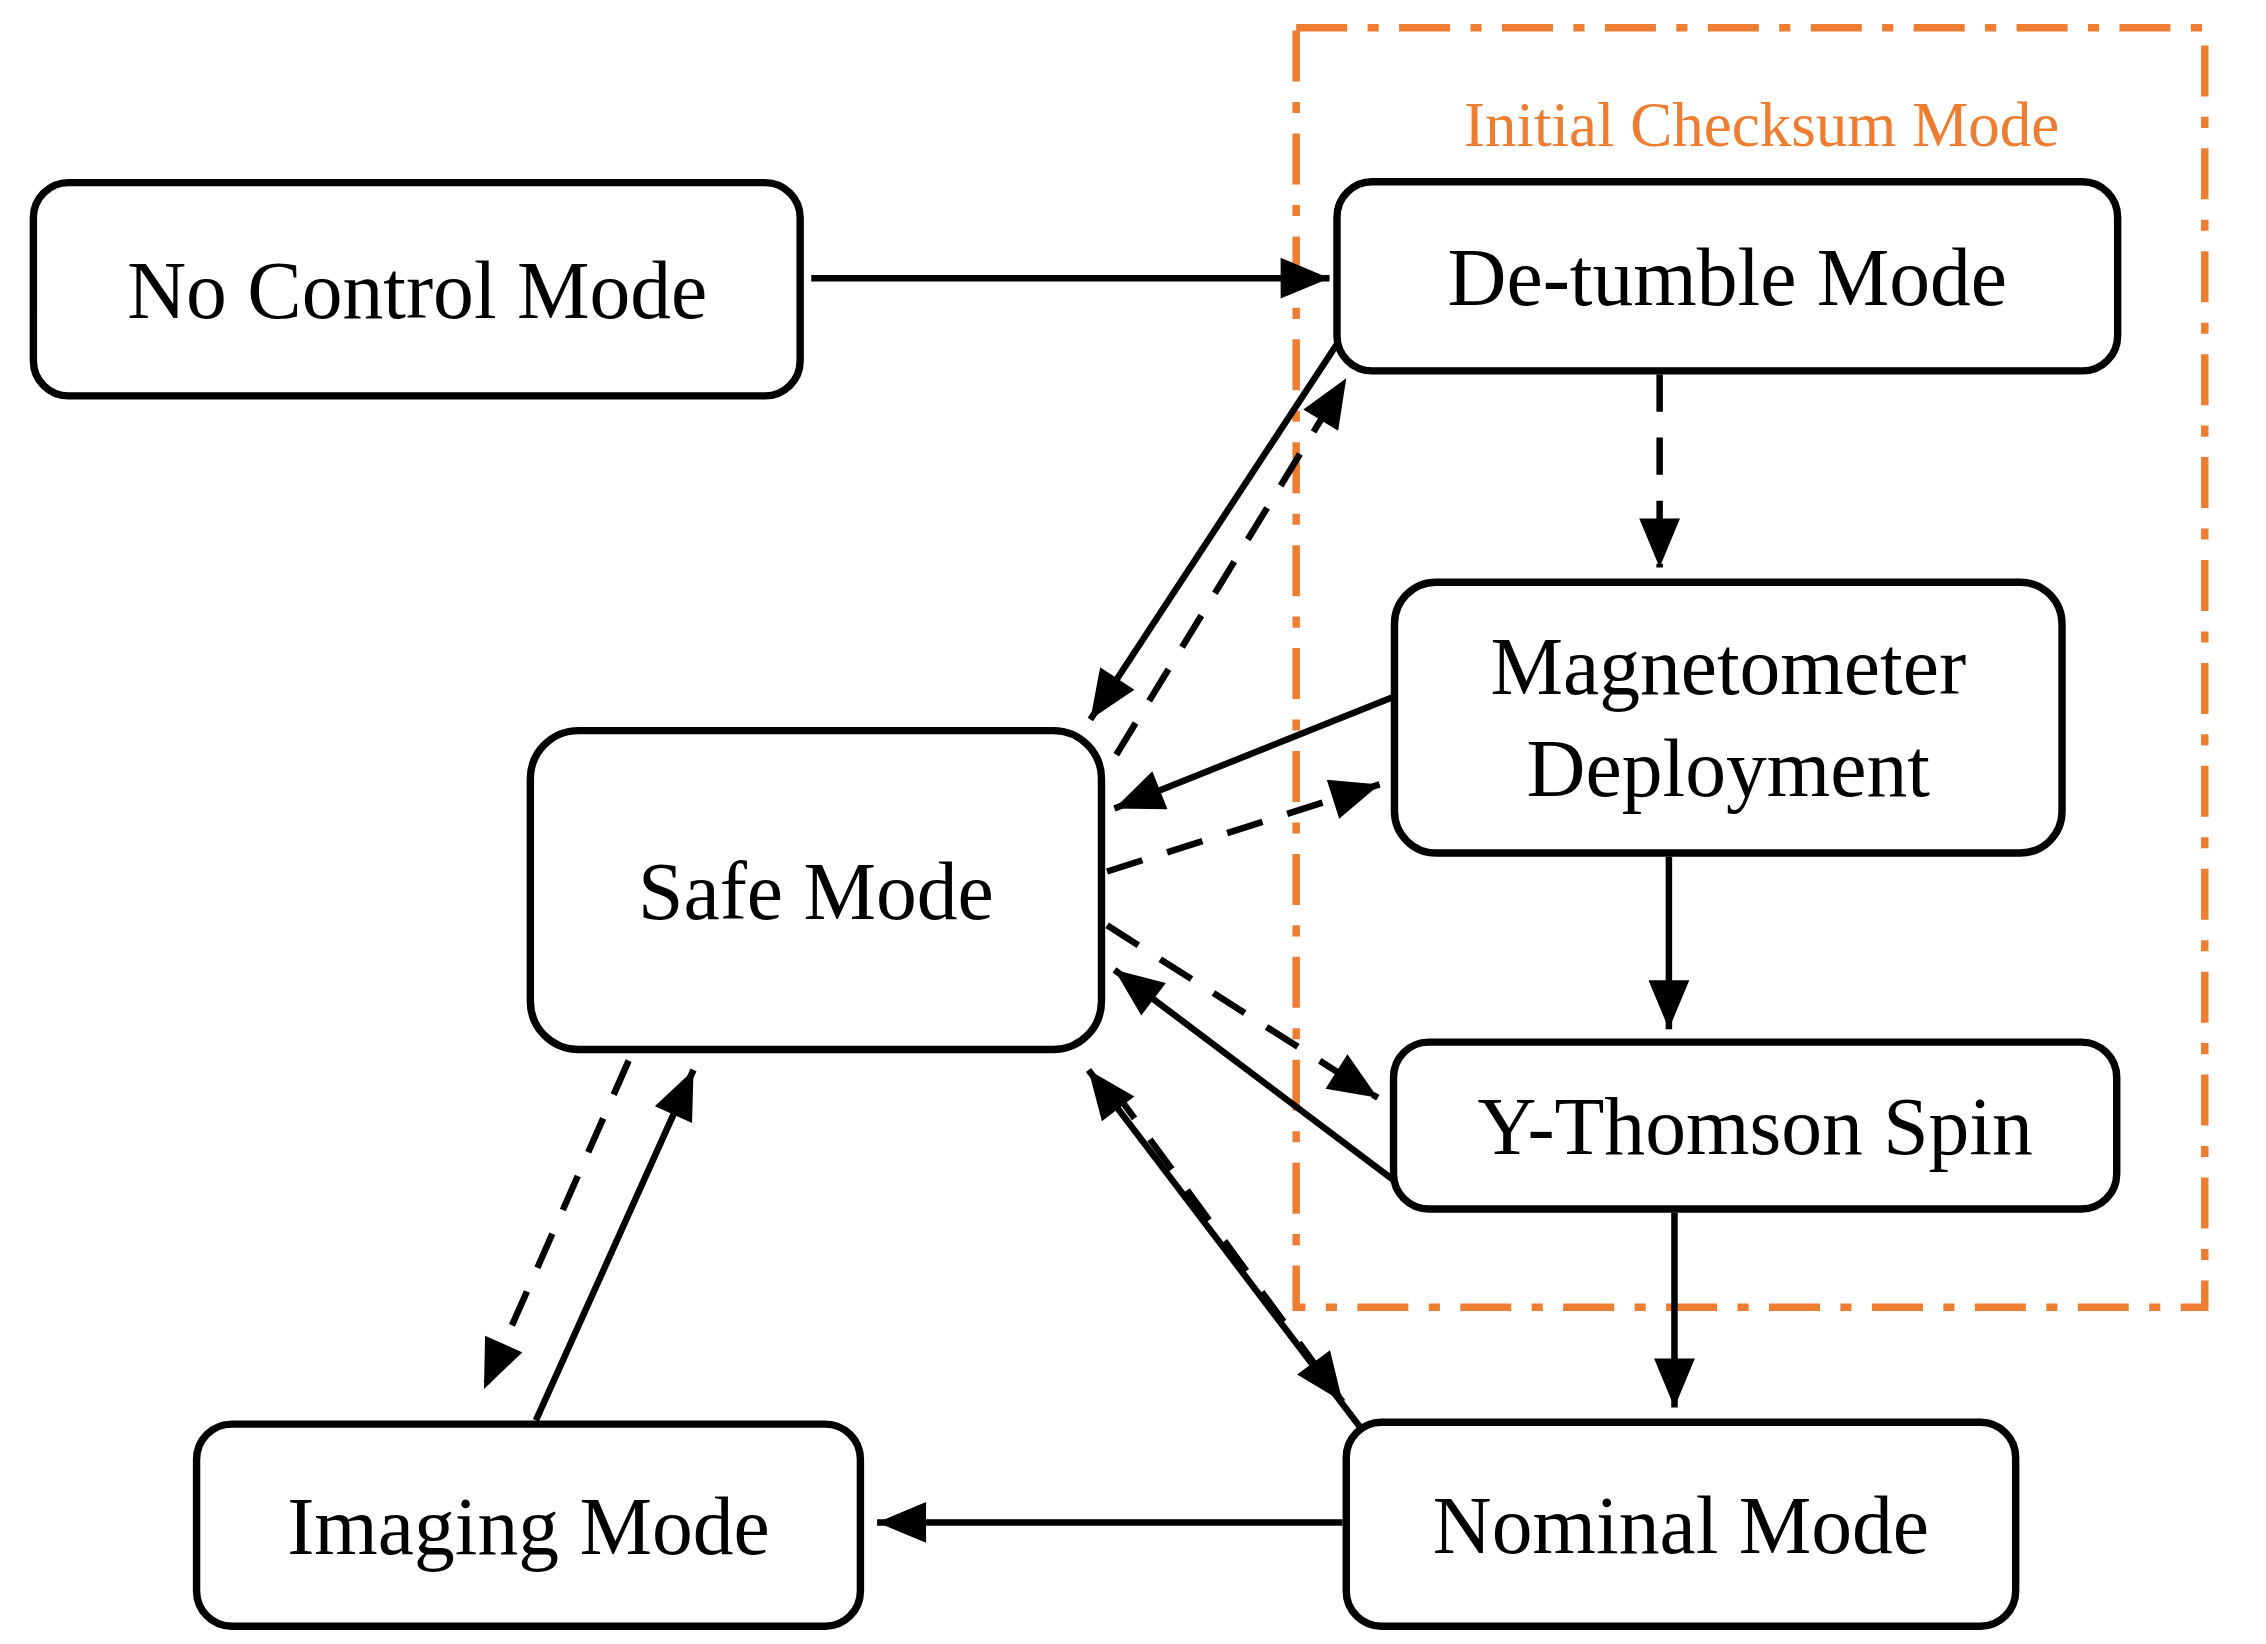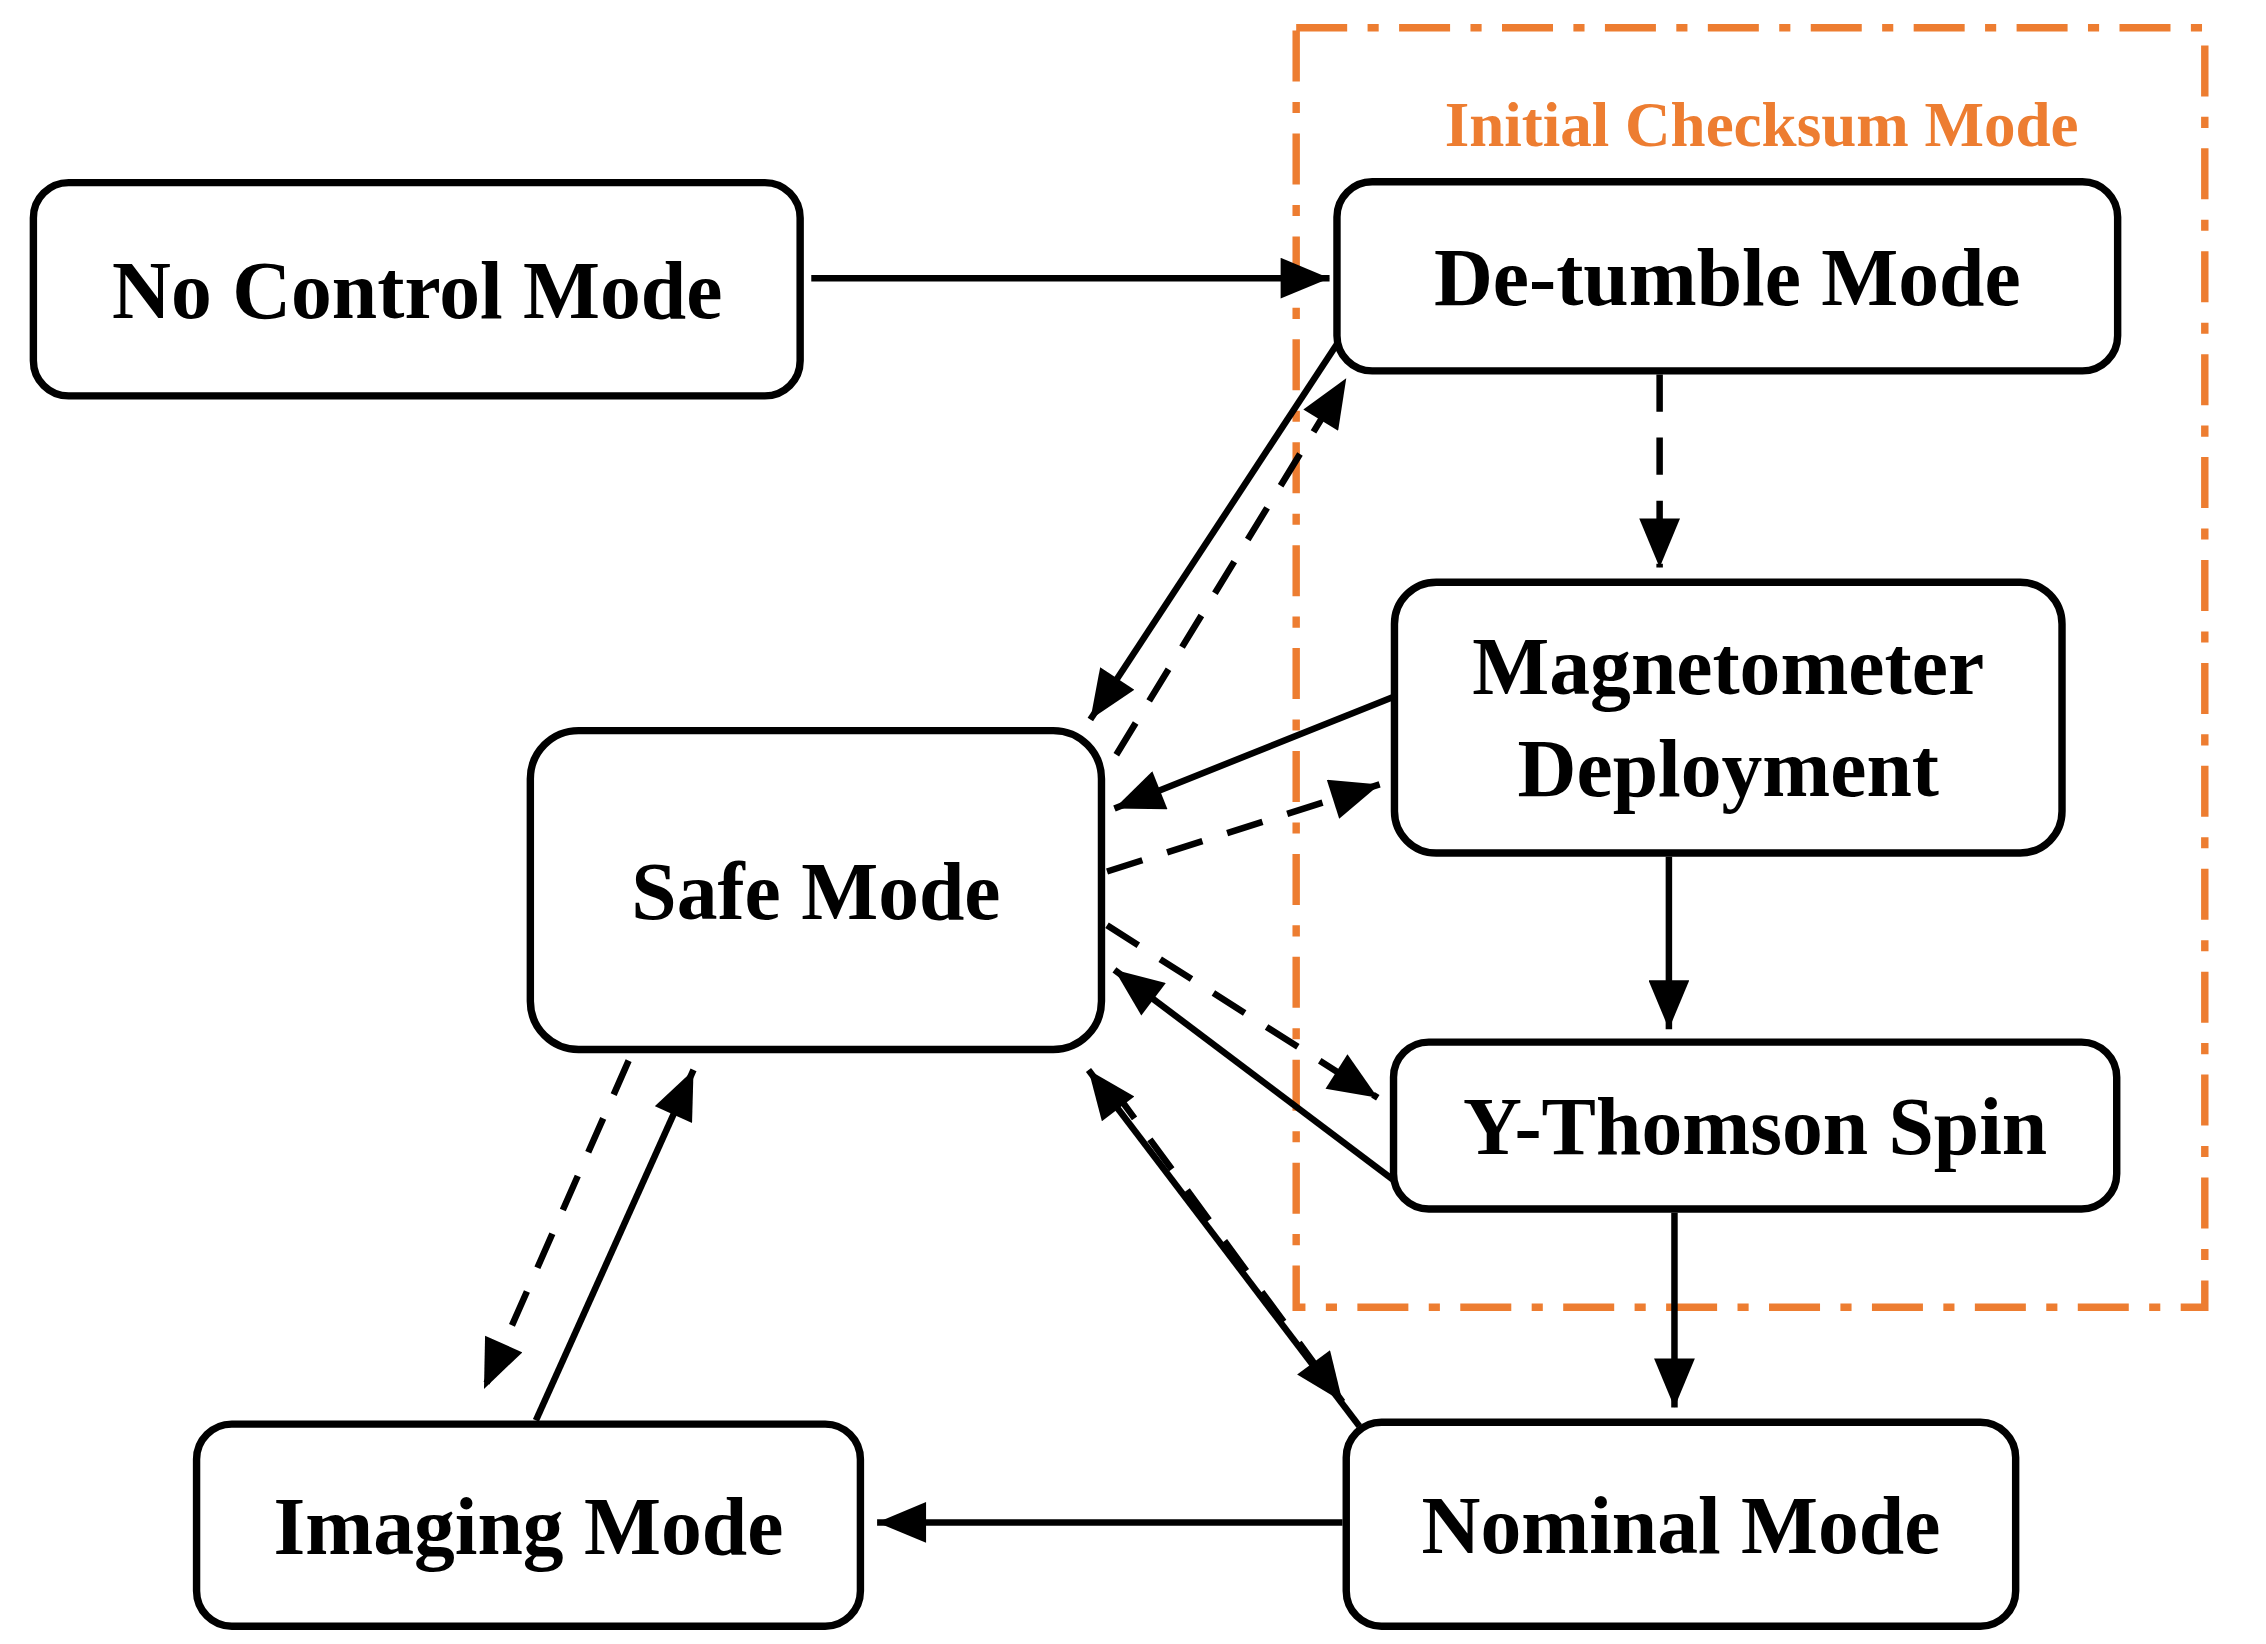--- a/index.html
+++ b/index.html
@@ -5,21 +5,20 @@
   html, body {
     margin: 0;
     padding: 0;
     background: #ffffff;
   }
   .figure-wrap {
     width: 2267px;
     max-width: 100%;
     margin: 0 auto;
     background: #6d28d9;
-    font-weight: bold;
   }
   svg {
     display: block;
     width: 100%;
     height: auto;
     background: #ffffff;
   }
   .node-box {
     fill: #ffffff;
     stroke: #000000;

